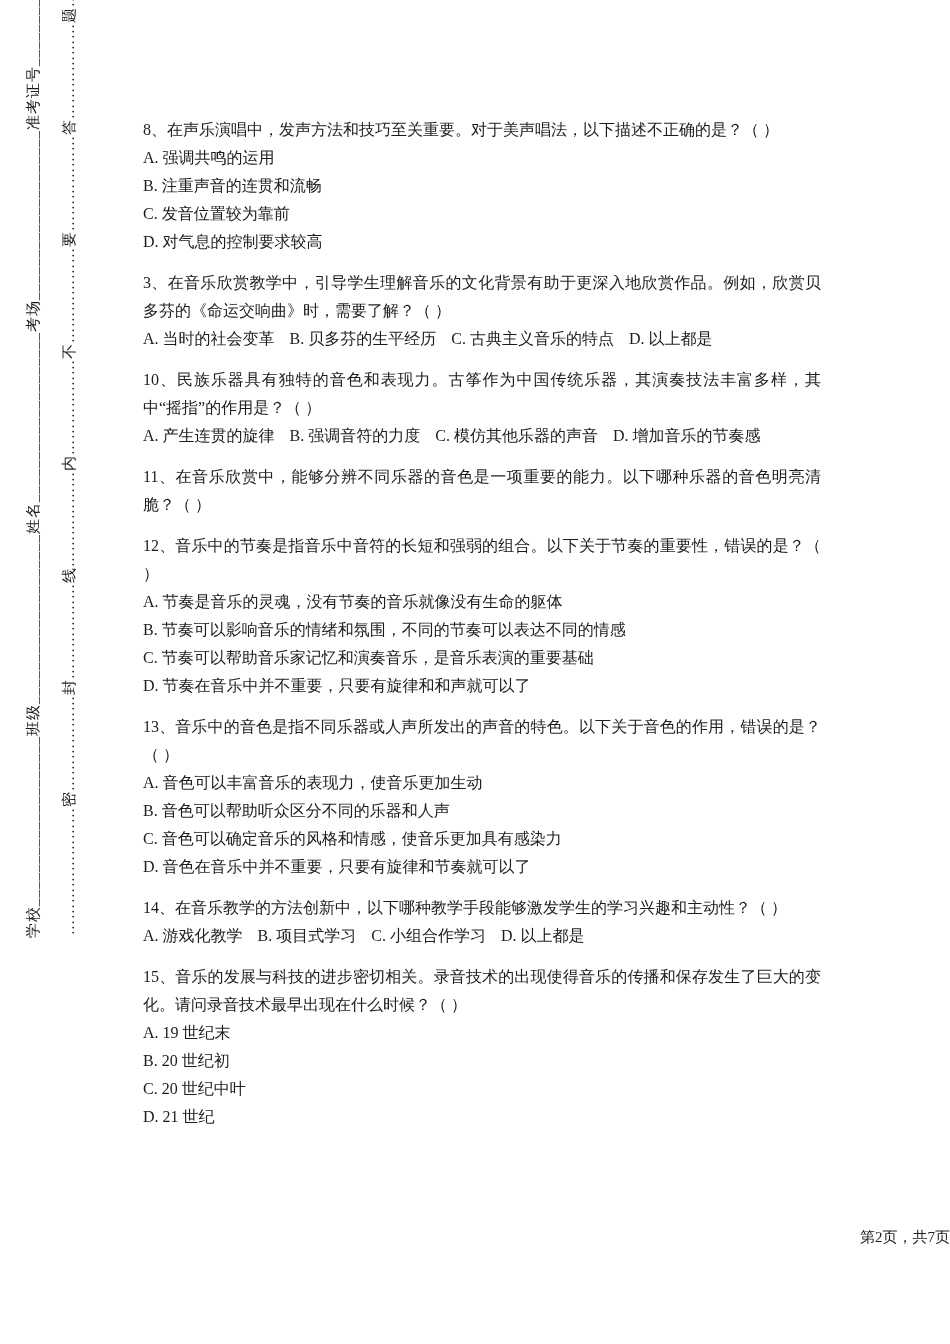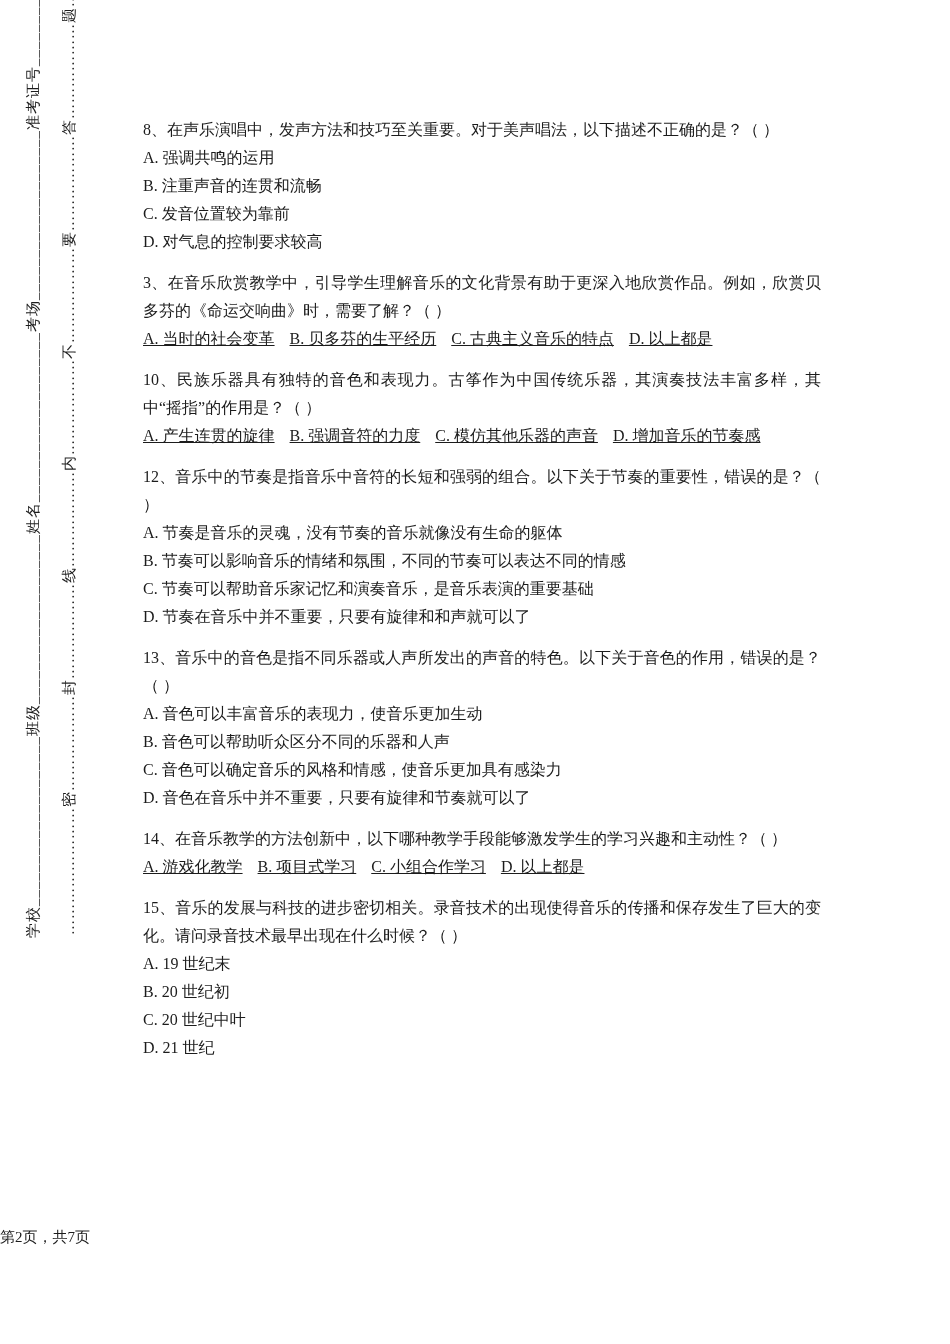--- a/index.html
+++ b/index.html
@@ -34,28 +34,28 @@
     left:143px; top:104px;
     width:678px;
     font-size:16px;
     line-height:28px;
     text-align:justify;
   }
   .question { margin-bottom:13px;margin-top:12px; }
   .q-text { }
   .opt-block { }
   .opt-inline { }
-  .opt-inline .opt { margin-right:15px;text-decoration:underline; }
+  .opt-inline .opt { margin-right:15px; }
   .opt-inline .opt:last-child { margin-right:0; }
   
   .footer {
     position:absolute;
     left:0; right:0;
     top:1228px;
-    text-align:left;
+    text-align:right;
     font-size:15px;
     color:#1c1c1c;
   }
 </style>
 </head>
 <body>
 
 <div class="page">
 
   <div>
@@ -73,20 +73,21 @@
       </div>
       <div class="question">
         <div class="q-text">3、在音乐欣赏教学中，引导学生理解音乐的文化背景有助于更深入地欣赏作品。例如，欣赏贝多芬的《命运交响曲》时，需要了解？（ ）</div>
         <div class="opt-inline"><span class="opt">A. 当时的社会变革</span><span class="opt">B. 贝多芬的生平经历</span><span class="opt">C. 古典主义音乐的特点</span><span class="opt">D. 以上都是</span></div>
       </div>
       <div class="question">
         <div class="q-text">10、民族乐器具有独特的音色和表现力。古筝作为中国传统乐器，其演奏技法丰富多样，其中“摇指”的作用是？（ ）</div>
         <div class="opt-inline"><span class="opt">A. 产生连贯的旋律</span><span class="opt">B. 强调音符的力度</span><span class="opt">C. 模仿其他乐器的声音</span><span class="opt">D. 增加音乐的节奏感</span></div>
       </div>
       <div class="question">
+        <div class="q-text">11、在音乐欣赏中，能够分辨不同乐器的音色是一项重要的能力。以下哪种乐器的音色明亮清脆？（ ）</div>
       </div>
       <div class="question">
         <div class="q-text">12、音乐中的节奏是指音乐中音符的长短和强弱的组合。以下关于节奏的重要性，错误的是？（ ）</div>
         <div class="opt-block">A. 节奏是音乐的灵魂，没有节奏的音乐就像没有生命的躯体</div>
         <div class="opt-block">B. 节奏可以影响音乐的情绪和氛围，不同的节奏可以表达不同的情感</div>
         <div class="opt-block">C. 节奏可以帮助音乐家记忆和演奏音乐，是音乐表演的重要基础</div>
         <div class="opt-block">D. 节奏在音乐中并不重要，只要有旋律和和声就可以了</div>
       </div>
       <div class="question">
         <div class="q-text">13、音乐中的音色是指不同乐器或人声所发出的声音的特色。以下关于音色的作用，错误的是？（ ）</div>

